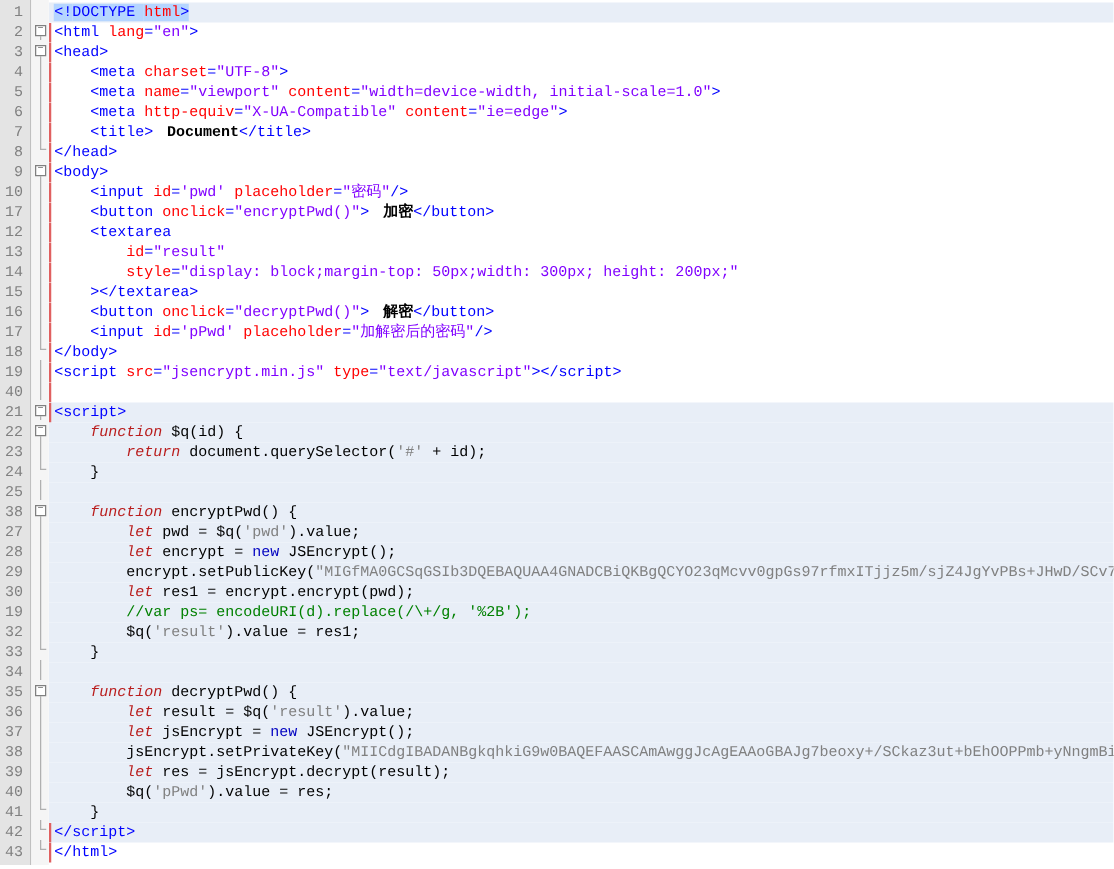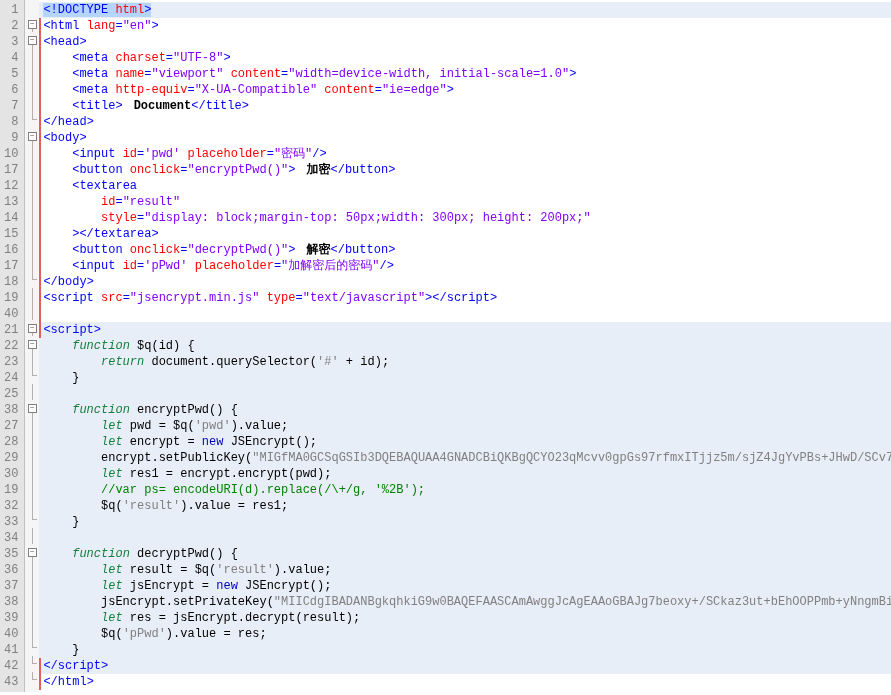--- a/index.html
+++ b/index.html
@@ -74,21 +74,21 @@
   .line { height: 16px; padding-left: 4px; }
   .line.shade { background: #e8eef7; }
   .highlight-sel { background: #b5d5ff; }
   .line-red-bar { box-shadow: inset 2px 0 0 0 #e06060; }
 
   
   .t-tag   { color: #0000ff; }
   .t-attr  { color: #ff0000; }
   .t-aval  { color: #8000ff; }
   .t-text  { color: #000000; font-weight: bold; padding-left: 11px; }
-  .t-kw    { color: #15803d; font-style: italic; }
+  .t-kw    { color: #b91c1c; font-style: italic; }
   .t-kw2   { color: #0000c0; }
   .t-str   { color: #808080; }
   .t-cmt   { color: #008000; }
   .t-punct { color: #000000; }
   .t-ang   { color: #0000ff; }
 </style>
 </head>
 <body>
 
 <div class="gutter" id="gutter">

